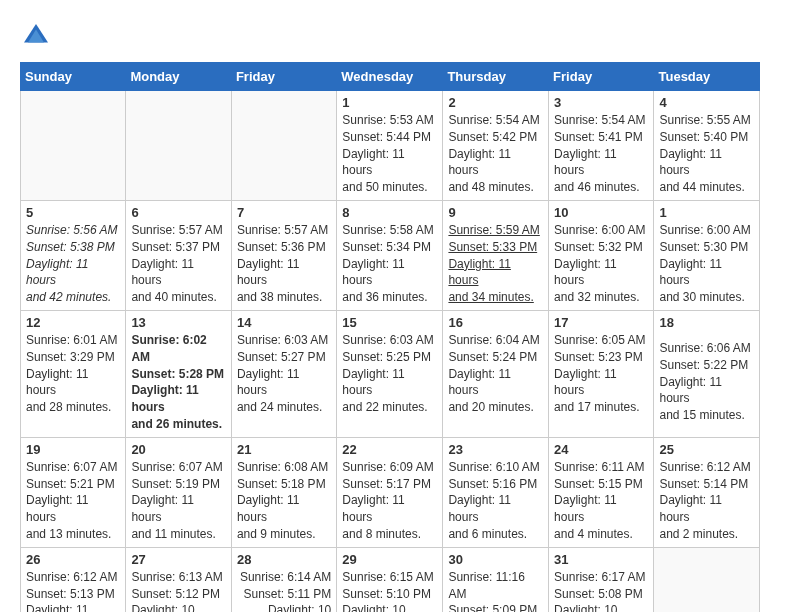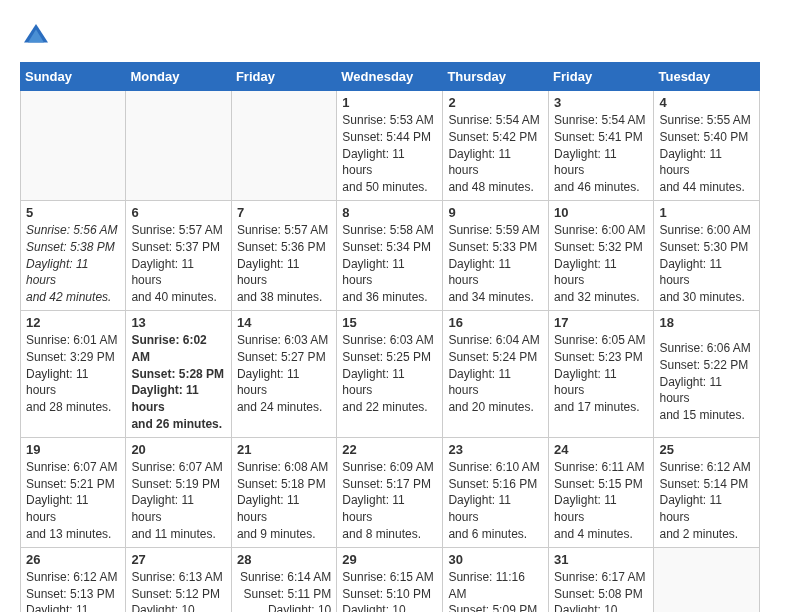--- a/index.html
+++ b/index.html
@@ -187,21 +187,21 @@
           </td>
           <td>
             <div class="day-number">8</div>
             <div class="day-info" style="white-space: pre-line;">Sunrise: 5:58 AM
 Sunset: 5:34 PM
 Daylight: 11 hours
 and 36 minutes.</div>
           </td>
           <td>
             <div class="day-number">9</div>
-            <div class="day-info" style="white-space: pre-line;">Sunrise: 5:59 AM
+            <div class="day-info" style="white-space: pre-line; text-decoration: underline;">Sunrise: 5:59 AM
 Sunset: 5:33 PM
 Daylight: 11 hours
 and 34 minutes.</div>
           </td>
           <td>
             <div class="day-number">10</div>
             <div class="day-info" style="white-space: pre-line;">Sunrise: 6:00 AM
 Sunset: 5:32 PM
 Daylight: 11 hours
 and 32 minutes.</div>

